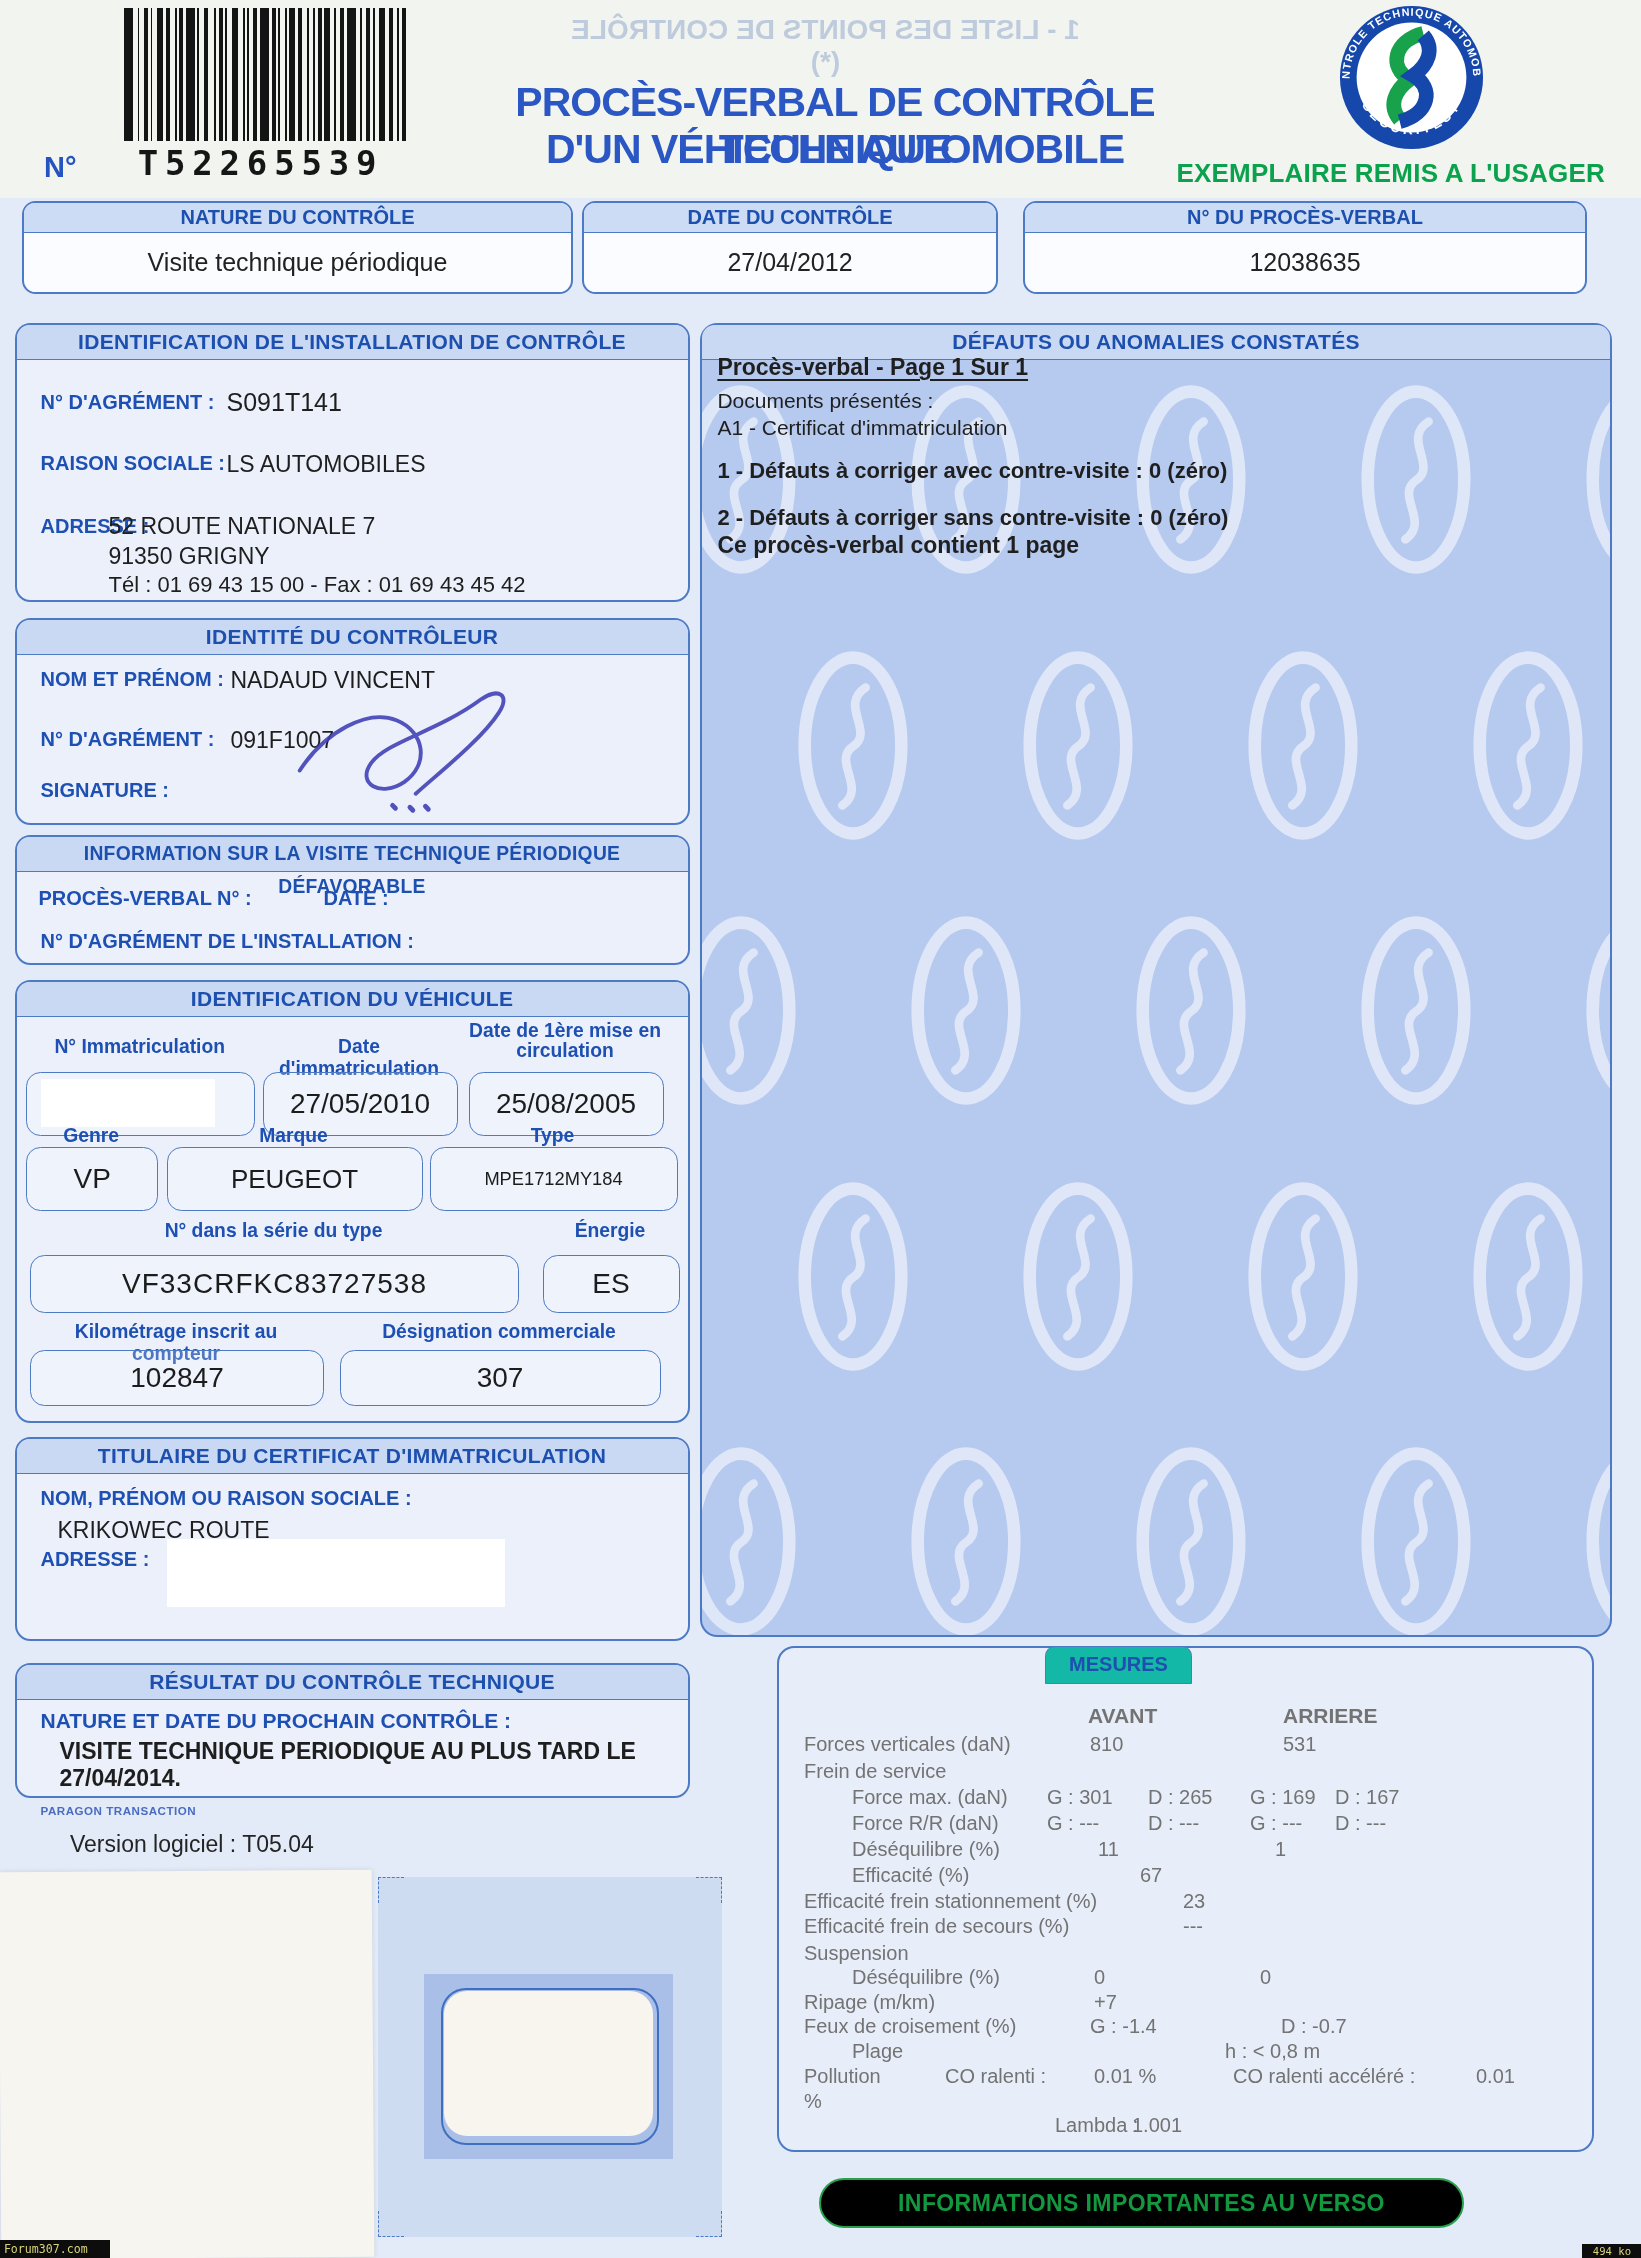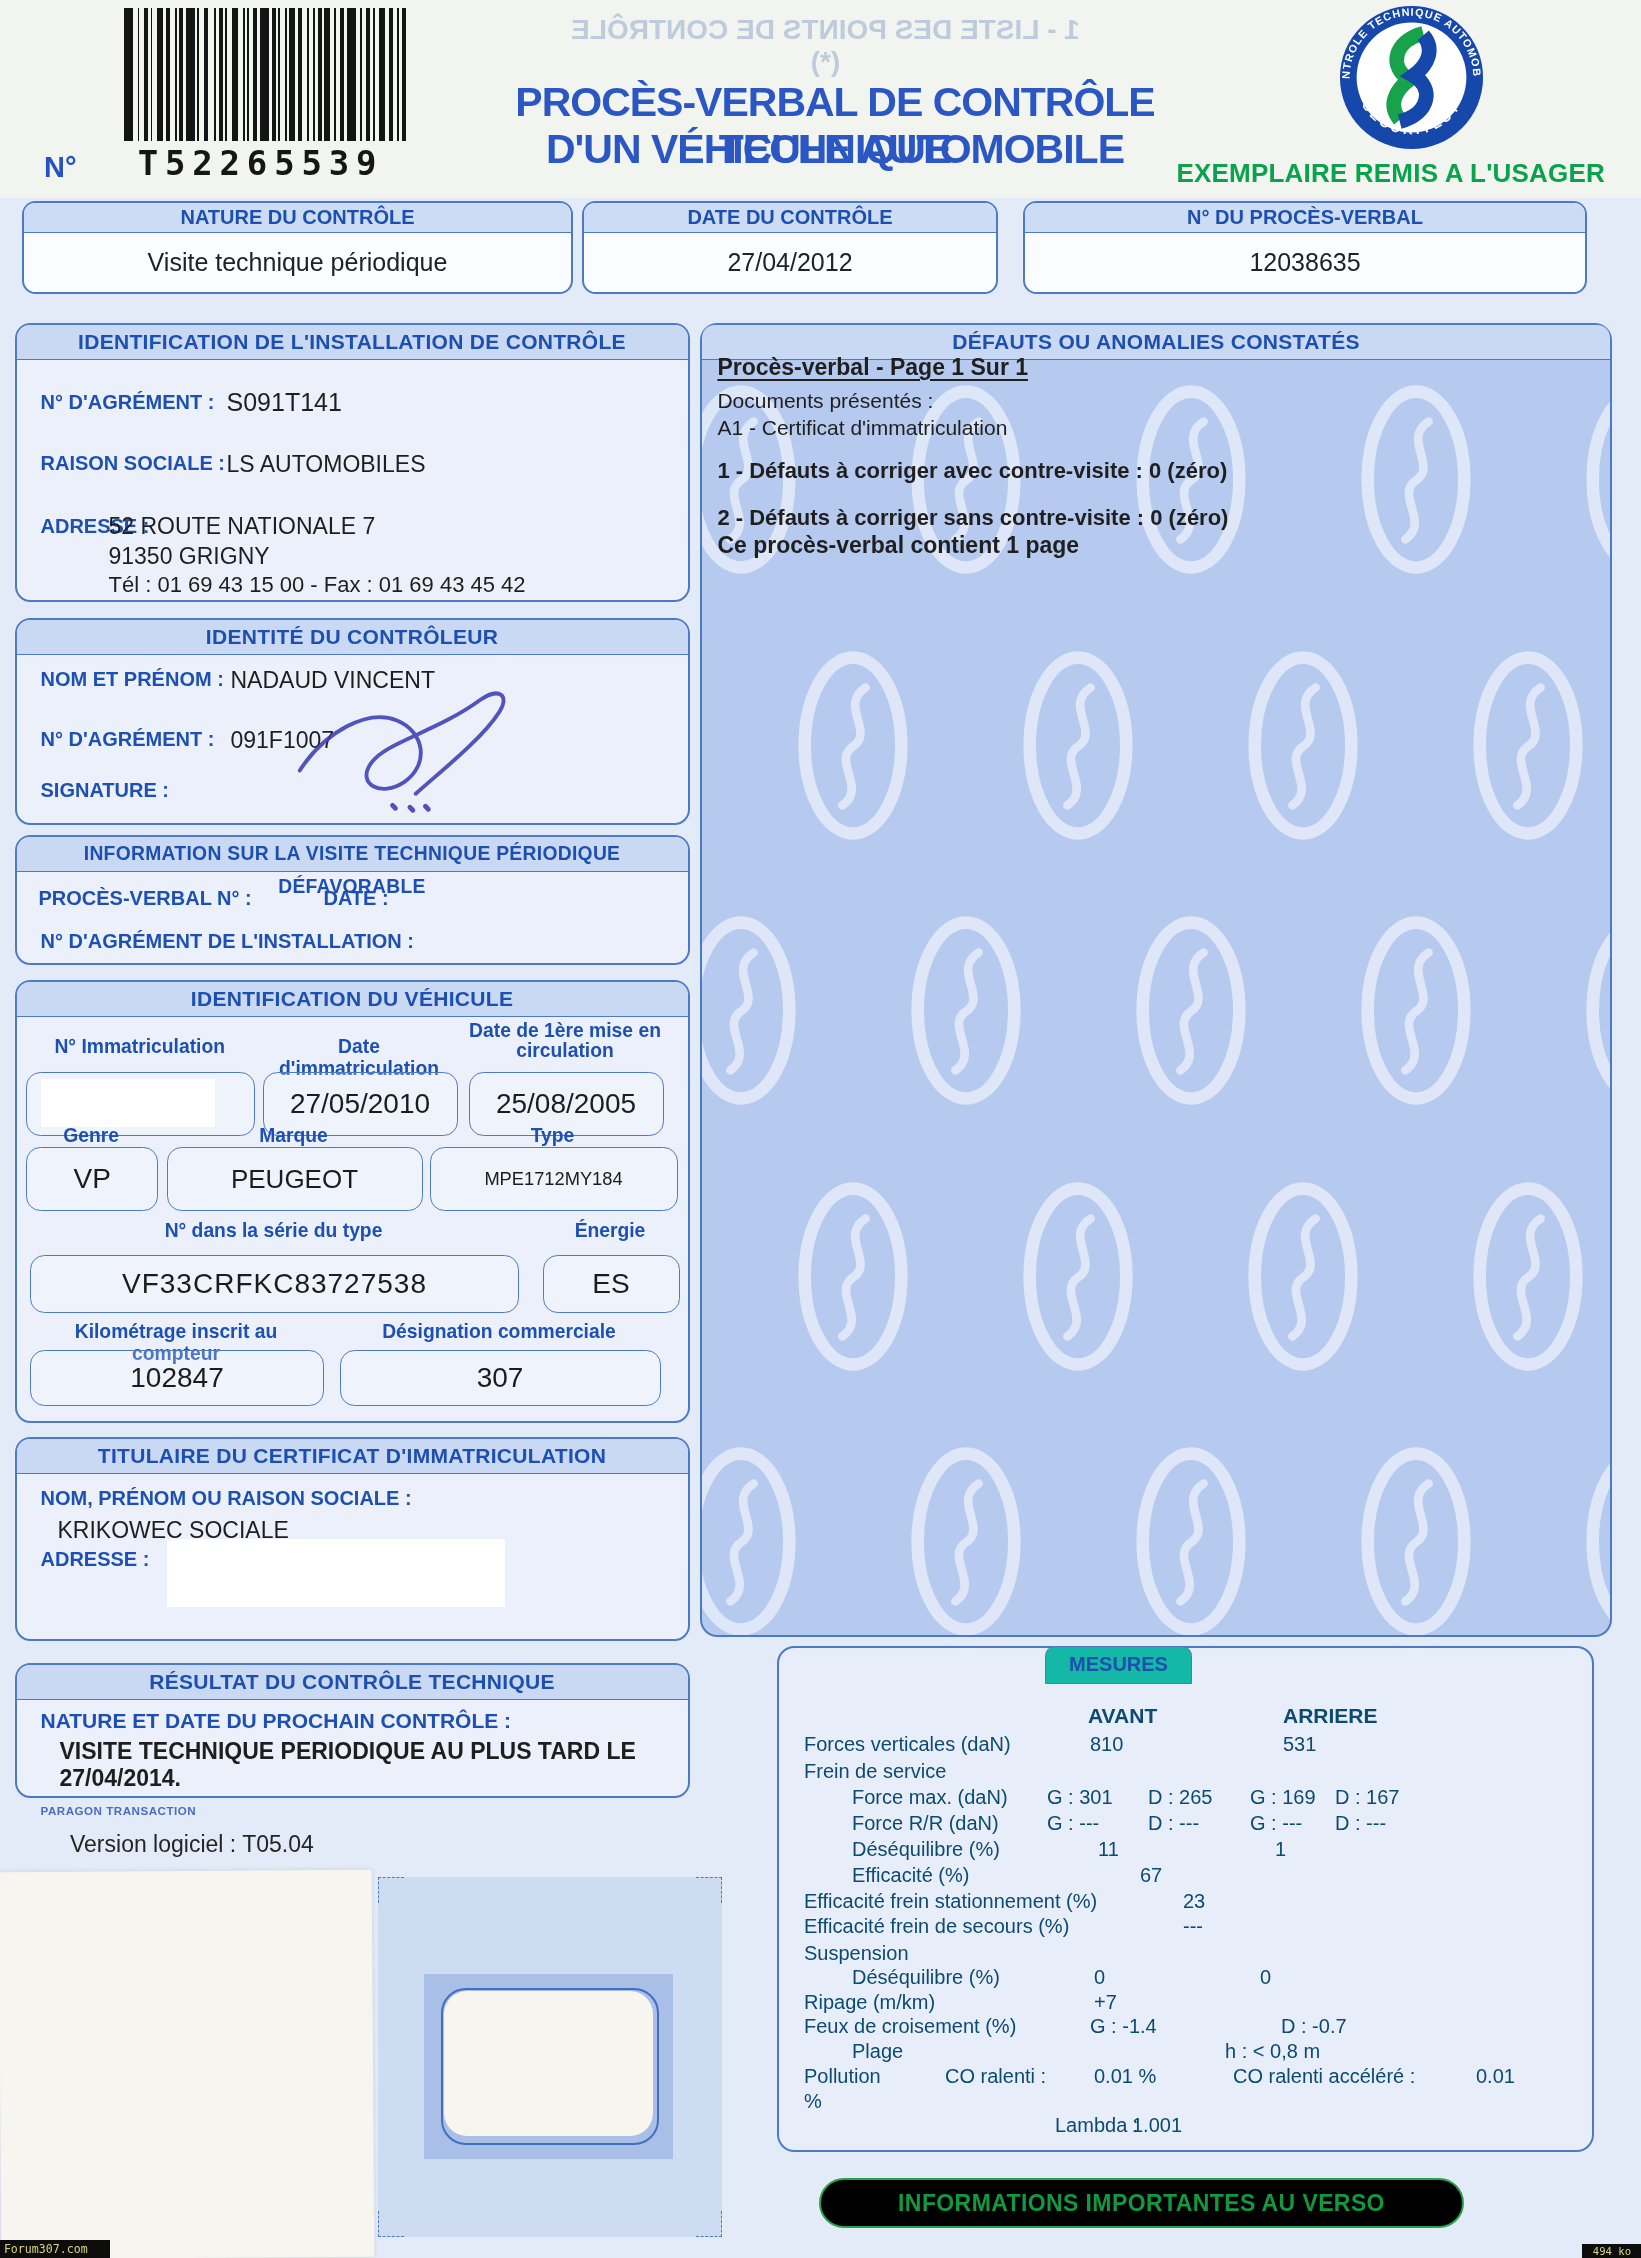--- a/index.html
+++ b/index.html
@@ -47,21 +47,21 @@
   .dtxt{position:absolute;color:#1f1f1f;font-size:21px;white-space:nowrap;z-index:2;}
   .dbold{font-weight:700;font-size:22px;}
   .dunder{font-weight:700;font-size:23px;text-decoration:underline;text-underline-offset:3.9px;}
 
   
   .mesbox{position:absolute;left:777px;top:1646px;width:813px;height:502px;border:2.4px solid #4d7ac5;
           border-radius:17.4px;background:#e7edf9;}
   .mesband{position:absolute;left:266px;top:-1.9px;width:145px;height:36px;background:#14b8a6;
            border:1.9px solid #4d7ac5;border-radius:9.7px 9.7px 0 0;color:#1d4fae;font-weight:700;
            font-size:20px;text-align:center;line-height:34px;}
-  .m{position:absolute;color:#0c4a6e;font-size:20px;white-space:nowrap;}
+  .m{position:absolute;color:#737373;font-size:20px;white-space:nowrap;}
   .mb{font-weight:700;font-size:21px;}
 
   .smallblue{color:#4a6cc0;font-weight:700;font-size:11.6px;letter-spacing:0.5px;}
   .version{color:#242424;font-size:23px;}
 
   
   .sticker{position:absolute;left:0;top:1871px;width:373px;height:387px;background:#f6f5f0;
            transform:rotate(-.4deg);box-shadow:0 0 5.8px rgba(0,0,0,.12);}
   .vpanel{position:absolute;left:378px;top:1877px;width:344px;height:360px;background:#cedcf2;}
   .corner{position:absolute;width:25px;height:25px;border:0 dashed #4d7ac5;}
@@ -220,21 +220,21 @@
 
     <div class="vlbl" style="left:13.5px;top:339px;width:292px;">Kilométrage inscrit au compteur</div>
     <div class="vlbl" style="left:323px;top:339px;width:319px;">Désignation commerciale</div>
     <div class="ibox" style="left:13.5px;top:368px;width:292px;height:54px;">102847</div>
     <div class="ibox" style="left:323px;top:368px;width:319px;height:54px;">307</div>
   </div>
 
   <div class="sec" style="left:14.5px;top:1437px;width:671px;height:200px;">
     <div class="band">TITULAIRE DU CERTIFICAT D'IMMATRICULATION</div>
     <div class="lbl" style="left:24px;top:48px;">NOM, PRÉNOM OU RAISON SOCIALE :</div>
-    <div class="val" style="left:41px;top:78px;">KRIKOWEC SOCIALE</div>
+    <div class="val" style="left:41px;top:78px;">KRIKOWEC ROUTE</div>
     <div class="lbl" style="left:24px;top:109px;">ADRESSE :</div>
     <div class="redact" style="left:150px;top:100px;width:338px;height:68px;"></div>
   </div>
 
   <div class="sec" style="left:14.5px;top:1663px;width:671px;height:131px;">
     <div class="band">RÉSULTAT DU CONTRÔLE TECHNIQUE</div>
     <div class="lbl" style="left:24px;top:44px;font-size:21px;">NATURE ET DATE DU PROCHAIN CONTRÔLE :</div>
     <div class="val" style="left:43px;top:73px;font-weight:700;font-size:23px;">VISITE TECHNIQUE PERIODIQUE AU PLUS TARD LE</div>
     <div class="val" style="left:43px;top:100px;font-weight:700;font-size:23px;">27/04/2014.</div>
   </div>

